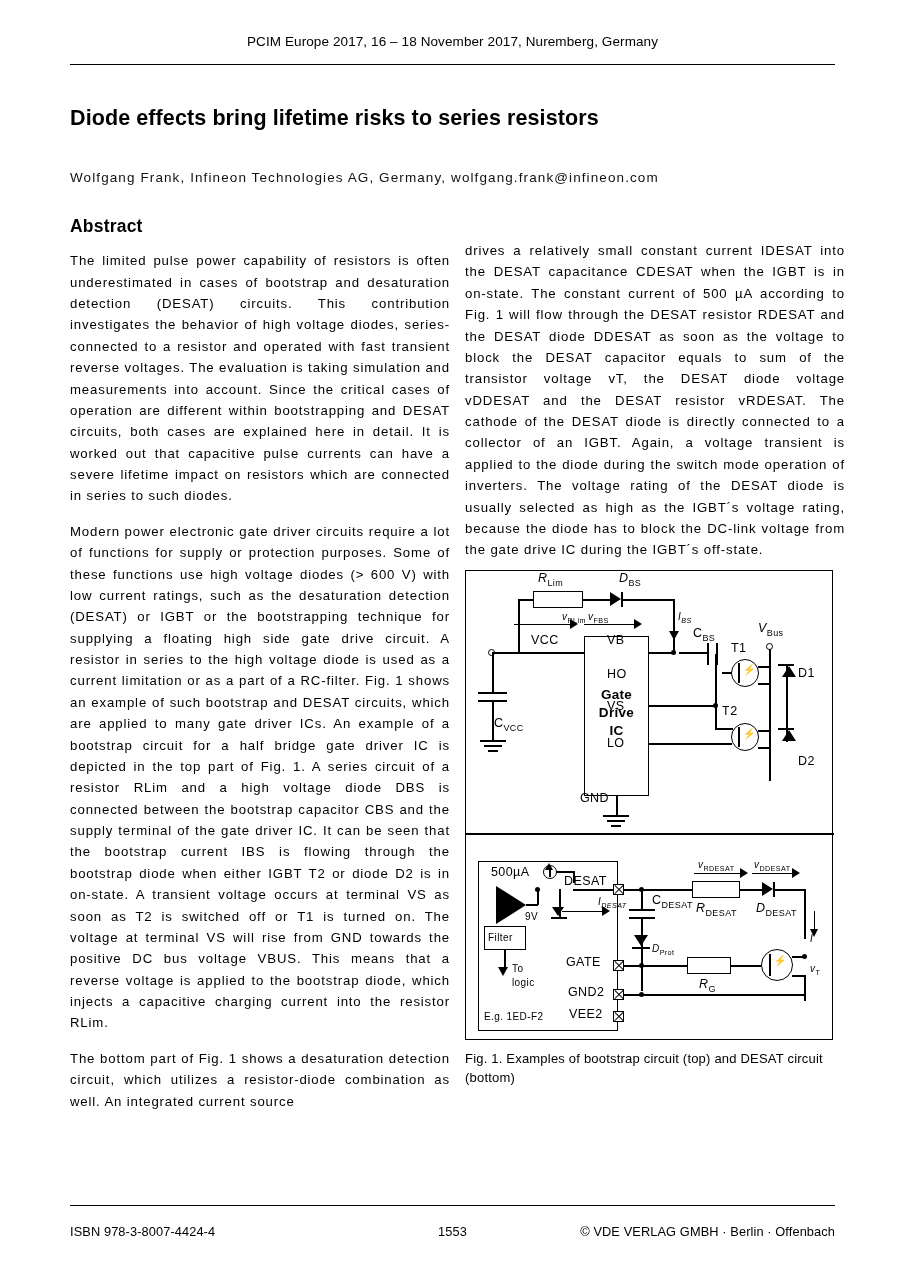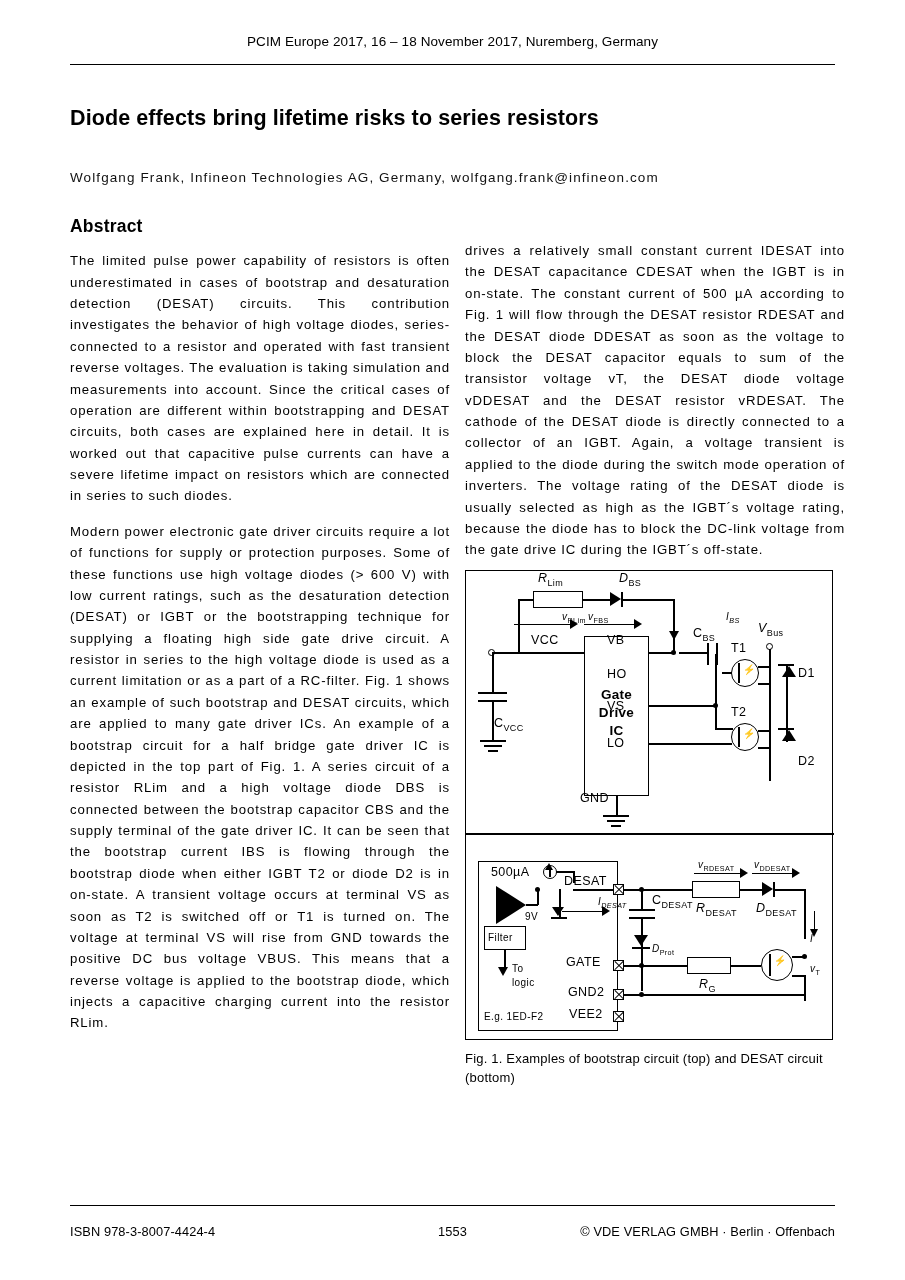--- a/index.html
+++ b/index.html
@@ -219,20 +219,21 @@
   <div class="header">PCIM Europe 2017, 16 – 18 November 2017, Nuremberg, Germany</div>
   <div class="rule rule-top"></div>
 
   <div class="title">Diode effects bring lifetime risks to series resistors</div>
   <div class="authors">Wolfgang Frank, Infineon Technologies AG, Germany, wolfgang.frank@infineon.com</div>
 
   <div class="col col-left">
     <h2 class="sec">Abstract</h2>
     <p class="body">The limited pulse power capability of resistors is often underestimated in cases of bootstrap and desaturation detection (DESAT) circuits. This contribution investigates the behavior of high voltage diodes, series-connected to a resistor and operated with fast transient reverse voltages. The evaluation is taking simulation and measurements into account. Since the critical cases of operation are different within bootstrapping and DESAT circuits, both cases are explained here in detail. It is worked out that capacitive pulse currents can have a severe lifetime impact on resistors which are connected in series to such diodes.</p>
     <p class="body">Modern power electronic gate driver circuits require a lot of functions for supply or protection purposes. Some of these functions use high voltage diodes (&gt; 600 V) with low current ratings, such as the desaturation detection (DESAT) or IGBT or the bootstrapping technique for supplying a floating high side gate drive circuit. A resistor in series to the high voltage diode is used as a current limitation or as a part of a RC-filter. Fig. 1 shows an example of such bootstrap and DESAT circuits, which are applied to many gate driver ICs. An example of a bootstrap circuit for a half bridge gate driver IC is depicted in the top part of Fig. 1. A series circuit of a resistor RLim and a high voltage diode DBS is connected between the bootstrap capacitor CBS and the supply terminal of the gate driver IC. It can be seen that the bootstrap current IBS is flowing through the bootstrap diode when either IGBT T2 or diode D2 is in on-state. A transient voltage occurs at terminal VS as soon as T2 is switched off or T1 is turned on. The voltage at terminal VS will rise from GND towards the positive DC bus voltage VBUS. This means that a reverse voltage is applied to the bootstrap diode, which injects a capacitive charging current into the resistor RLim.</p>
+    <p class="body">The bottom part of Fig. 1 shows a desaturation detection circuit, which utilizes a resistor-diode combination as well. An integrated current source</p>
   </div>
 
   <div class="col col-right">
     <p class="body">drives a relatively small constant current IDESAT into the DESAT capacitance CDESAT when the IGBT is in on-state. The constant current of 500 µA according to Fig. 1 will flow through the DESAT resistor RDESAT and the DESAT diode DDESAT as soon as the voltage to block the DESAT capacitor equals to sum of the transistor voltage vT, the DESAT diode voltage vDDESAT and the DESAT resistor vRDESAT. The cathode of the DESAT diode is directly connected to a collector of an IGBT. Again, a voltage transient is applied to the diode during the switch mode operation of inverters. The voltage rating of the DESAT diode is usually selected as high as the IGBT´s voltage rating, because the diode has to block the DC-link voltage from the gate drive IC during the IGBT´s off-state.</p>
   </div>
 
   <div class="figure">
     <div class="figbox">
 
       <div class="fline h" style="left:0; top:262px; width:368px;"></div>
@@ -279,21 +280,21 @@
       <div class="fline h" style="left:183px; top:81px; width:25px;"></div>
       <div class="dot" style="left:205px; top:79px;"></div>
 
       <div class="flabel small" style="left:52px; top:40px;margin-left:44px;"><span class="ital">v</span><sub>RLim</sub></div>
       <div class="fline h" style="left:48px; top:53px; width:58px; height:1px;"></div>
       <div class="tri-right" style="left:104px; top:48px; border-left-width:8px; border-top-width:5px; border-bottom-width:5px;"></div>
       <div class="flabel small" style="left:122px; top:40px;"><span class="ital">v</span><sub>FBS</sub></div>
       <div class="fline h" style="left:118px; top:53px; width:52px; height:1px;"></div>
       <div class="tri-right" style="left:168px; top:48px; border-left-width:8px; border-top-width:5px; border-bottom-width:5px;"></div>
 
-      <div class="flabel small ital" style="left:212px; top:40px;margin-left:48px;"><span>I</span><sub>BS</sub></div>
+      <div class="flabel small ital" style="left:212px; top:40px;"><span>I</span><sub>BS</sub></div>
       <div class="fline v" style="left:207px; top:42px; height:22px; width:1px;"></div>
       <div class="tri-down" style="left:203px; top:60px; border-top-width:9px; border-left-width:5px; border-right-width:5px;"></div>
 
       <div class="fline h" style="left:213px; top:81px; width:30px;"></div>
       <div class="fline v" style="left:241px; top:72px; height:22px;"></div>
       <div class="fline v" style="left:250px; top:72px; height:22px;"></div>
       <div class="flabel" style="left:227px; top:55px;"><span>C</span><sub>BS</sub></div>
       <div class="fline v" style="left:249px; top:83px; height:52px;"></div>
       <div class="fline h" style="left:183px; top:134px; width:68px;"></div>
       <div class="dot" style="left:247px; top:132px;"></div>
@@ -311,21 +312,21 @@
       <div class="fline h" style="left:292px; top:95px; width:12px;"></div>
       <div class="fline h" style="left:292px; top:112px; width:12px;"></div>
 
       <div class="tri-up" style="left:316px; top:95px;"></div>
       <div class="fline h" style="left:312px; top:93px; width:16px;"></div>
       <div class="flabel" style="left:332px; top:95px;"><span>D1</span></div>
 
       <div class="circ" style="left:265px; top:152px; width:28px; height:28px;"></div>
       <div class="fline v" style="left:272px; top:156px; height:20px;"></div>
       <div class="flabel small" style="left:277px; top:157px;">⚡</div>
-      <div class="flabel" style="left:265px; top:134px;"><span>T2</span></div>
+      <div class="flabel" style="left:256px; top:134px;font-family:Liberation Mono, monospace;"><span>T2</span></div>
       <div class="fline h" style="left:183px; top:172px; width:83px;"></div>
       <div class="fline h" style="left:292px; top:159px; width:12px;"></div>
       <div class="fline h" style="left:292px; top:176px; width:12px;"></div>
       <div class="fline v" style="left:303px; top:176px; height:34px;"></div>
 
       <div class="tri-up" style="left:316px; top:159px;"></div>
       <div class="fline h" style="left:312px; top:157px; width:16px;"></div>
       <div class="flabel" style="left:332px; top:183px;"><span>D2</span></div>
       <div class="fline v" style="left:320px; top:95px; height:62px;"></div>
       <div class="fline v" style="left:320px; top:157px; height:14px;"></div>

